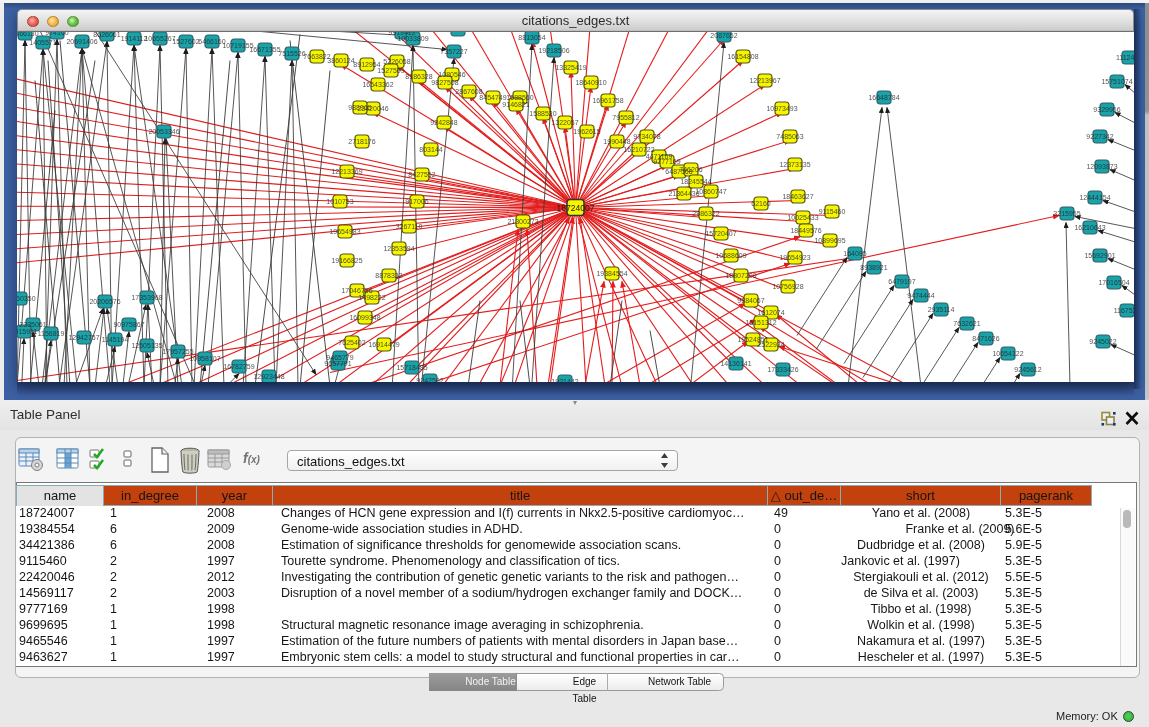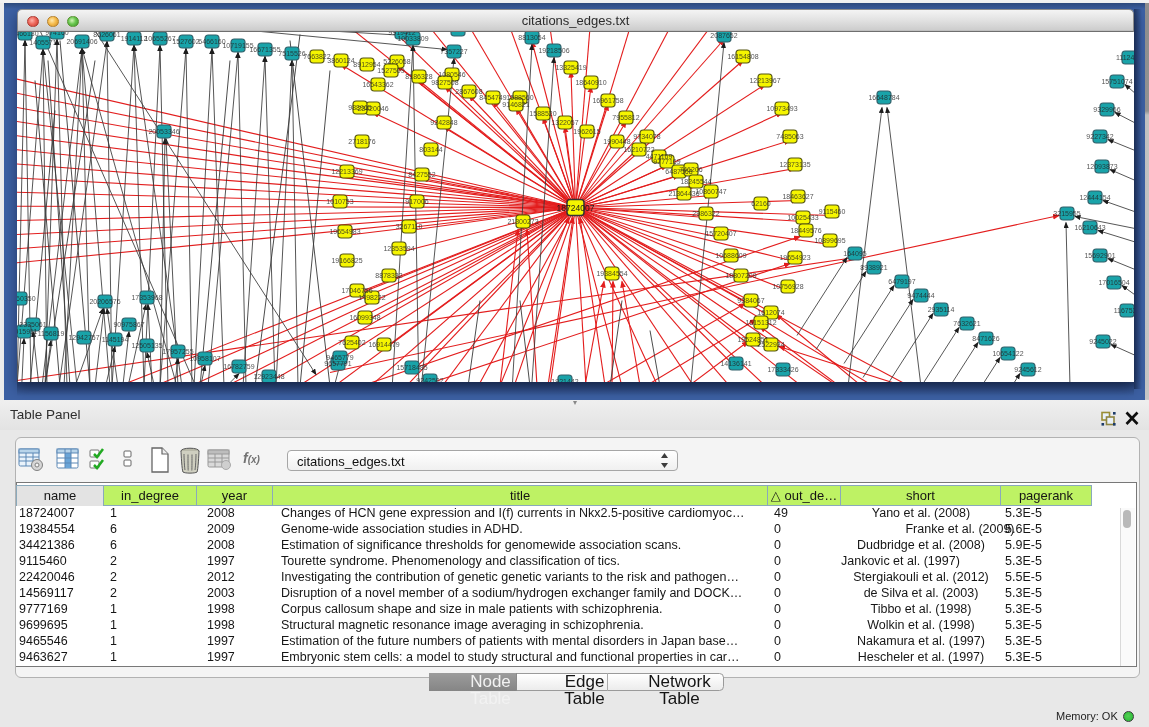--- a/index.html
+++ b/index.html
@@ -22,29 +22,29 @@
 #tpbar { left:0; top:0; width:1149px; height:30px; background:linear-gradient(180deg,#efefef,#e3e3e3); }
 #tpbar span { position:absolute; left:10px; top:7px; font-size:13.5px; color:#2e2e2e; }
 #grip { left:569px; top:0px; width:12px; height:6px; font-size:8px; color:#888; text-align:center; line-height:5px; }
 #floatico { left:1101px; top:11px; width:15px; height:15px; }
 #closex { left:1124px; top:11px; }
 #panelbox { left:15px; top:37px; width:1125px; height:241px; background:#f4f4f4; border:1px solid #b2b2b2; border-radius:6px; }
 .tbicon { position:absolute; top:46px; }
 #dropdown { left:287px; top:50px; width:391px; height:21px; background:linear-gradient(180deg,#ffffff,#f0f0f0); border:1px solid #a6a6a6; border-radius:4px; font-size:13px; color:#111; padding-left:9px; line-height:21px; }
 #ddarrows { position:absolute; right:8px; top:1px; }
 #tablebox { left:15.5px; top:82px; width:1121px; height:184.5px; border:1px solid #787878; background:#fff; }
-#thead { left:16px; top:84.5px; width:1076px; height:21.5px; background:#bef264; border-top:1px solid #8aa9bb; border-bottom:1px solid #8aa9bb; }
+#thead { left:16px; top:84.5px; width:1076px; height:21.5px; background:#c2410c; border-top:1px solid #8aa9bb; border-bottom:1px solid #8aa9bb; }
 .hc { position:absolute; top:0; height:21.5px; border-right:1px solid #8aa9bb; font-size:13px; color:#151515; text-align:center; line-height:19px; }
 .row { position:absolute; left:16px; width:1119px; height:16px; font-size:12.5px; color:#161616; background:#fff; white-space:nowrap; }
 .row span { position:absolute; top:0; line-height:15px; }
 #tbodybg { left:16px; top:106px; width:1119px; height:160px; background:#fff; }
 #vscroll { left:1119.5px; top:108px; width:15px; height:158px; background:#fafafa; border-left:1px solid #d9d9d9; }
 #vthumb { left:1123px; top:110px; width:7.5px; height:17.5px; background:#b9b9b9; border-radius:4px; }
 #segctl { left:429px; top:272.5px; width:295px; height:18.5px; border:1px solid #9a9a9a; border-radius:4.5px; background:linear-gradient(180deg,#fff,#ececec); overflow:hidden; }
-.seg { position:absolute; top:0; height:18.5px; font-size:17px; text-align:center; line-height:17.5px; color:#141414;padding-left:36px; }
+.seg { position:absolute; top:0; height:18.5px; font-size:10px; text-align:center; line-height:17.5px; color:#141414;padding-left:36px; }
 #seg1 { left:0; width:88px; background:linear-gradient(180deg,#9c9c9c,#858585); color:#f2f2f2; border-right:1px solid #8a8a8a; }
 #seg2 { left:88px; width:82px; border-right:1px solid #aaa;margin-left:9px; }
 #seg3 { left:170px; width:125px; }
 #memlbl { left:1056px; top:310px; font-size:11px; color:#222; }
 #memdot { left:1122.5px; top:310.5px; width:11px; height:11px; border-radius:50%; background:radial-gradient(circle at 4px 4px,#55d055,#2ebd3a 75%,#28a832); border:1.5px solid #3a3a3a; }
 </style></head>
 <body>
 <div id="stage">
 <div class="abs" id="topstrip"></div>
 <div class="abs" id="bluebg"></div>
@@ -686,21 +686,20 @@
         <span style="left:191px">2003</span>
 <span style="left:265px">Disruption of a novel member of a sodium/hydrogen exchanger family and DOCK…</span>
         <span style="left:758px">0</span>
 <span style="left:825px;width:160px;text-align:center">de Silva et al. (2003)</span>
         <span style="left:989px">5.3E-5</span>
       </div>
       <div class="row" style="top:202px">
 <span style="left:3px">9777169</span>
         <span style="left:94px">1</span>
         <span style="left:191px">1998</span>
-<span style="left:265px">Corpus callosum shape and size in male patients with schizophrenia.</span>
         <span style="left:758px">0</span>
 <span style="left:825px;width:160px;text-align:center">Tibbo et al. (1998)</span>
         <span style="left:989px">5.3E-5</span>
       </div>
       <div class="row" style="top:218px">
 <span style="left:3px">9699695</span>
         <span style="left:94px">1</span>
         <span style="left:191px">1998</span>
 <span style="left:265px">Structural magnetic resonance image averaging in schizophrenia.</span>
         <span style="left:758px">0</span>

